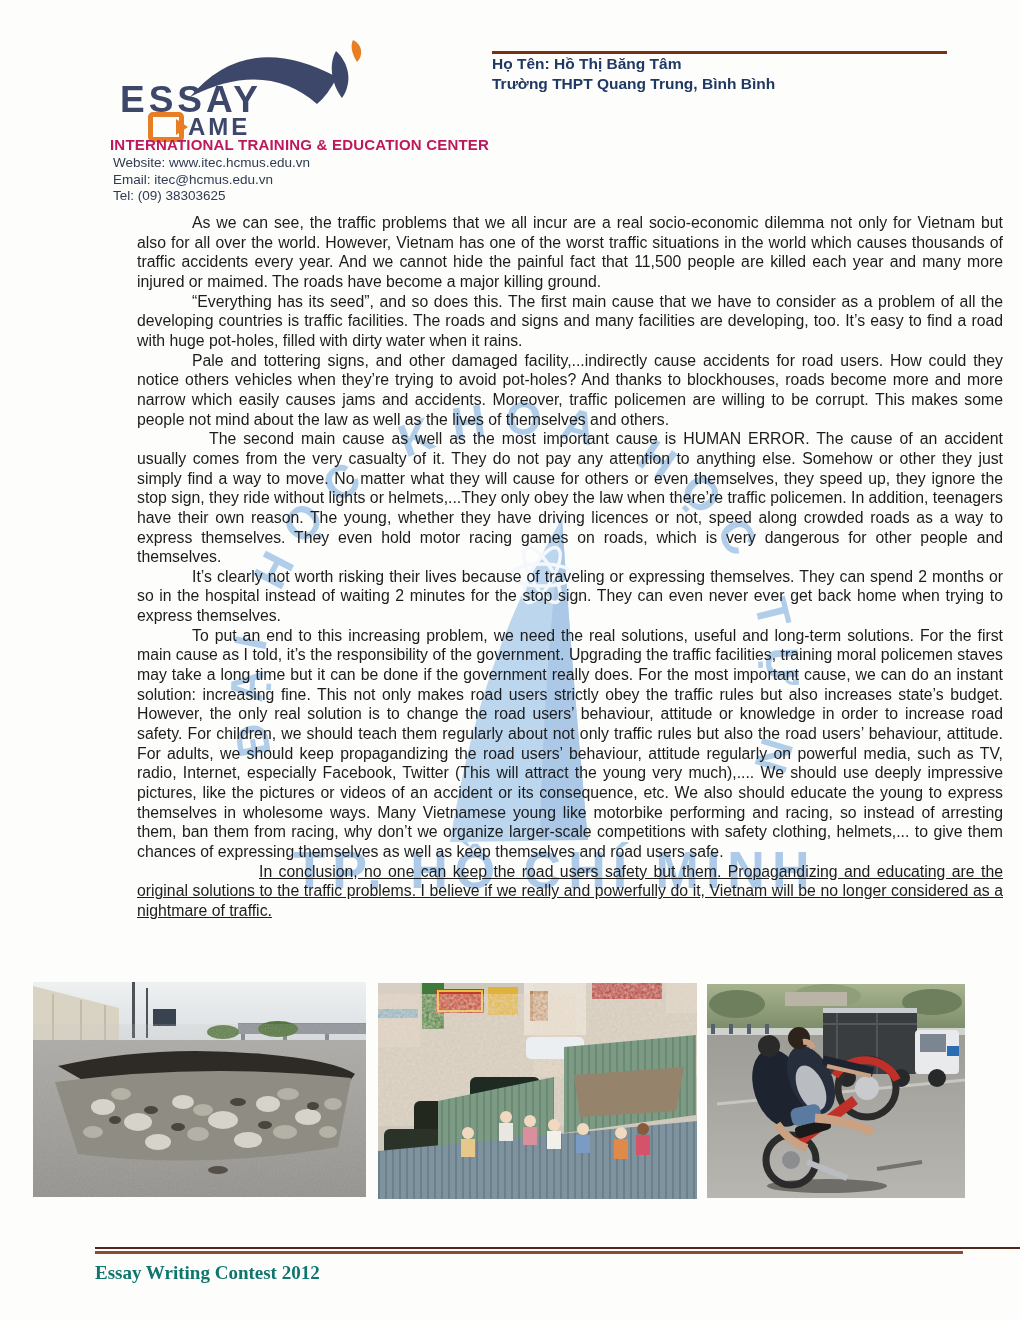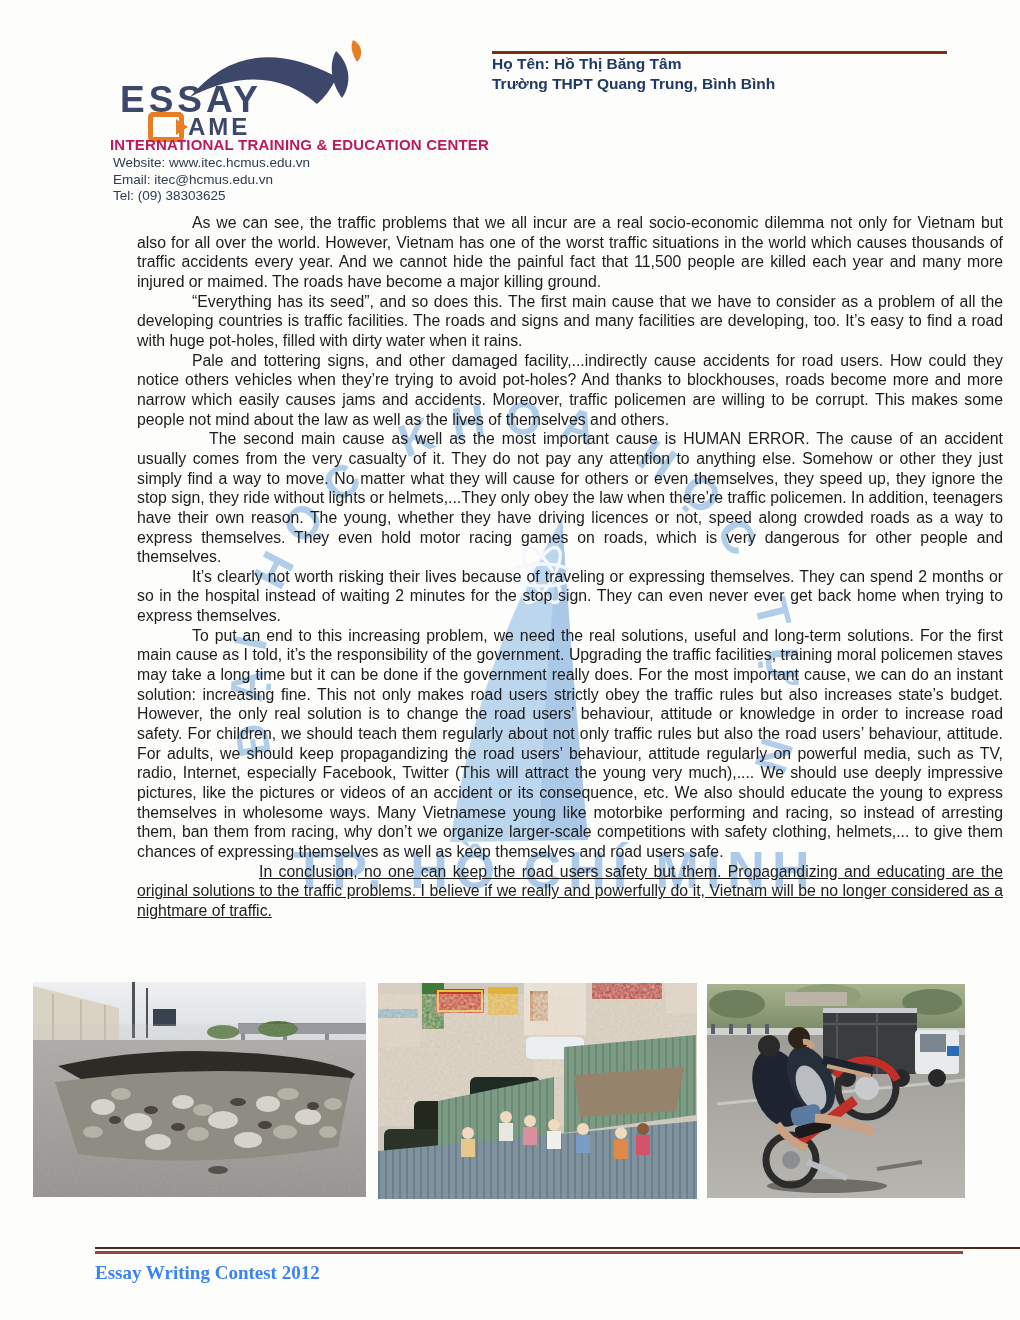--- a/index.html
+++ b/index.html
@@ -57,21 +57,21 @@
   #photo1{left:33px;  top:982px; width:333px; height:215px;}
   #photo2{left:378px; top:983px; width:319px; height:216px;}
   #photo3{left:707px; top:984px; width:258px; height:214px;}
   .photo svg{display:block;}
   
   .footer-rule-top{position:absolute; left:95px; right:0; top:1247px; height:2px; background:#4f281c; z-index:2;}
   .footer-rule-bot{position:absolute; left:95px; width:868px; top:1251px; height:3px; background:#8c4a38; z-index:2;}
   .footer-text{
     position:absolute; left:95px; top:1262px; z-index:2;
     font-family:"Liberation Serif", serif; font-weight:bold;
-    font-size:19px; color:#3b82f6;
+    font-size:19px; color:#0f766e;
   }
 </style>
 </head>
 <body>
 
 <div class="page">
 
   <svg class="watermark" width="690" height="570" viewBox="0 0 690 570">
     <defs>
       <path id="wmring" d="M 108,402 A 252,252 0 1 1 582,402" fill="none"></path>

